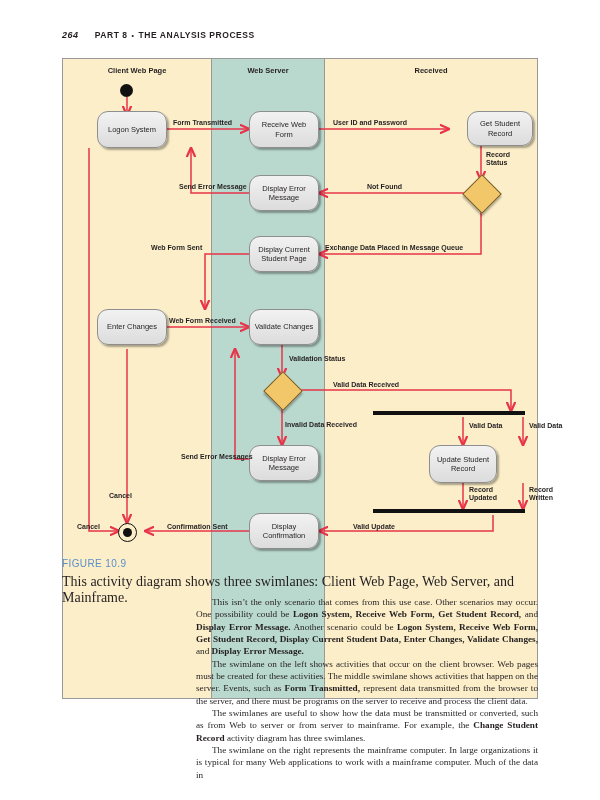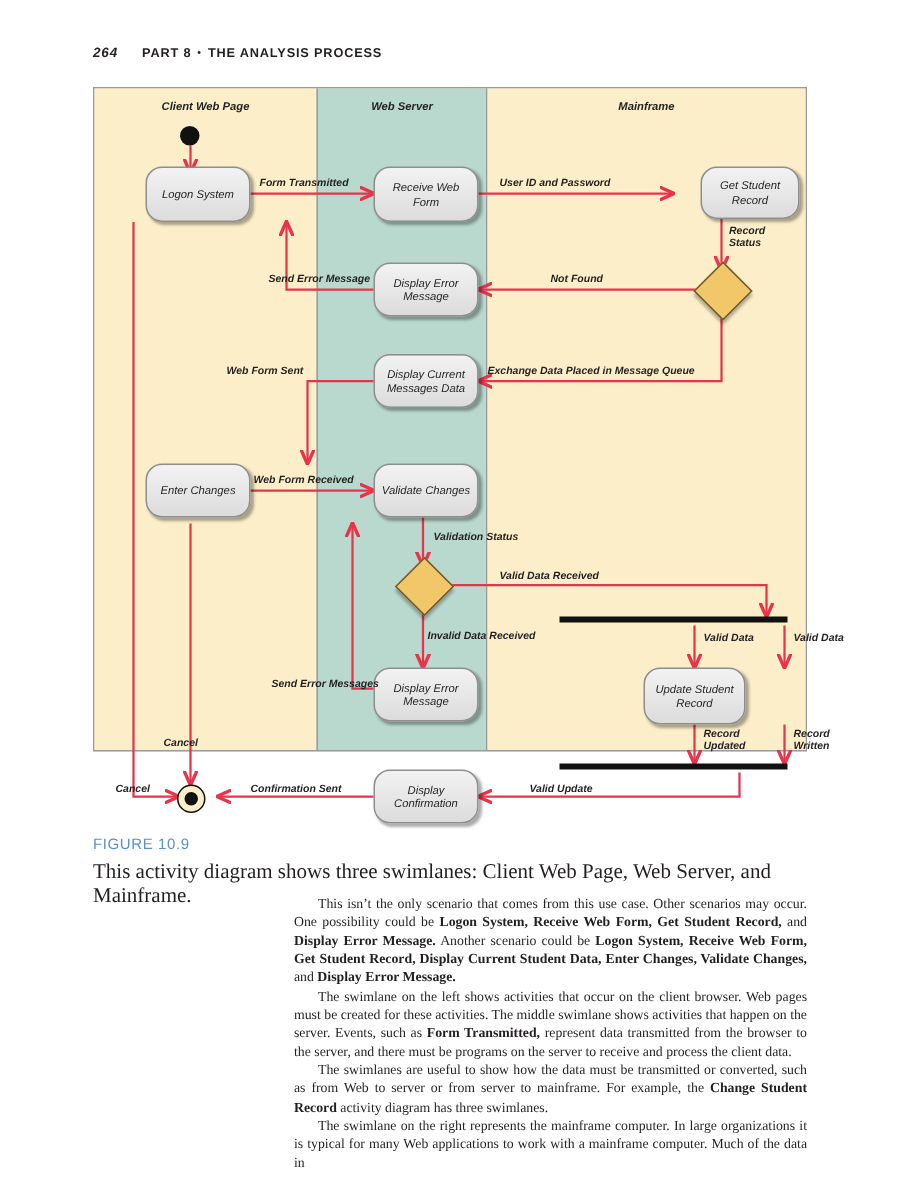--- a/index.html
+++ b/index.html
@@ -15,24 +15,23 @@
     position:absolute;left:62px;top:30px;
     font-family:"Liberation Sans",sans-serif;
     font-size:8.5px;font-weight:bold;letter-spacing:.55px;
     color:#231f20;white-space:nowrap;
   }
   .runhead .folio{font-style:italic;margin-right:16px;font-size:9px;}
   .runhead .sep{margin:0 4px;font-size:7px;vertical-align:middle;}
 
   
   .figure{
-    position:absolute;left:62px;top:58px;width:476px;height:443px;
+    position:absolute;left:62px;top:58px;width:476px;height:641px;
     border:1px solid #9a9a9a;box-sizing:border-box;
     background:#fbeec9;
-    font-style:italic;
   }
   .lane{position:absolute;top:0;bottom:0;box-sizing:border-box;}
   .lane-client{left:0;width:148px;background:#fbeec9;}
   .lane-server{left:148px;width:114px;background:#b9d8ce;
     border-left:1px solid #9a9a9a;border-right:1px solid #9a9a9a;}
   .lane-main{left:262px;right:0;background:#fbeec9;}
   .lane-title{
     position:absolute;top:7px;left:0;right:0;text-align:center;
     font-family:"Liberation Sans",sans-serif;
     font-size:7.5px;font-weight:bold;color:#231f20;
@@ -103,21 +102,21 @@
 
   <div class="figure">
 
     <div class="lane lane-client">
       <div class="lane-title">Client Web Page</div>
     </div>
     <div class="lane lane-server">
       <div class="lane-title">Web Server</div>
     </div>
     <div class="lane lane-main">
-      <div class="lane-title">Mainframe</div>
+      <div class="lane-title">Received</div>
     </div>
 
     <svg class="wires" viewBox="0 0 476 495">
       <defs>
         <marker id="ah" markerWidth="7" markerHeight="7" refX="6.2" refY="3.5" orient="auto">
           <path d="M0,0.6 L6.6,3.5 L0,6.4" fill="none" stroke="#e8344a" stroke-width="1.5" stroke-linecap="round"></path>
         </marker>
       </defs>
       <g fill="none" stroke="#e8344a" stroke-width="1.5" marker-end="url(#ah)">
 
@@ -172,21 +171,21 @@
     <div class="node endwrap" style="left:55px;top:464px;">
         <i></i>
       </div>
     <div class="node dec" style="left:405px;top:121px;"></div>
     <div class="node dec" style="left:206px;top:318px;"></div>
 
     <div class="act" style="left:34px;top:52px;width:70px;height:37px;">Logon System</div>
     <div class="act" style="left:186px;top:52px;width:70px;height:37px;">Receive Web Form</div>
     <div class="act" style="left:404px;top:52px;width:66px;height:35px;">Get Student Record</div>
     <div class="act" style="left:186px;top:116px;width:70px;height:36px;">Display Error Message</div>
-    <div class="act" style="left:186px;top:177px;width:70px;height:36px;">Display Current Messages Data</div>
+    <div class="act" style="left:186px;top:177px;width:70px;height:36px;">Display Current Student Page</div>
     <div class="act" style="left:34px;top:250px;width:70px;height:36px;">Enter Changes</div>
     <div class="act" style="left:186px;top:250px;width:70px;height:36px;">Validate Changes</div>
     <div class="act" style="left:186px;top:386px;width:70px;height:36px;">Display Error Message</div>
     <div class="act" style="left:366px;top:386px;width:68px;height:38px;">Update Student Record</div>
     <div class="act" style="left:186px;top:454px;width:70px;height:36px;text-align:center;">Display Confirmation</div>
 
     <div class="elab" style="left:110px;top:60px;">Form Transmitted</div>
     <div class="elab" style="left:270px;top:60px;">User ID and Password</div>
     <div class="elab ctr" style="left:423px;top:92px;width:40px;white-space:normal;text-align:left;">Record Status</div>
     <div class="elab" style="left:304px;top:124px;">Not Found</div>

